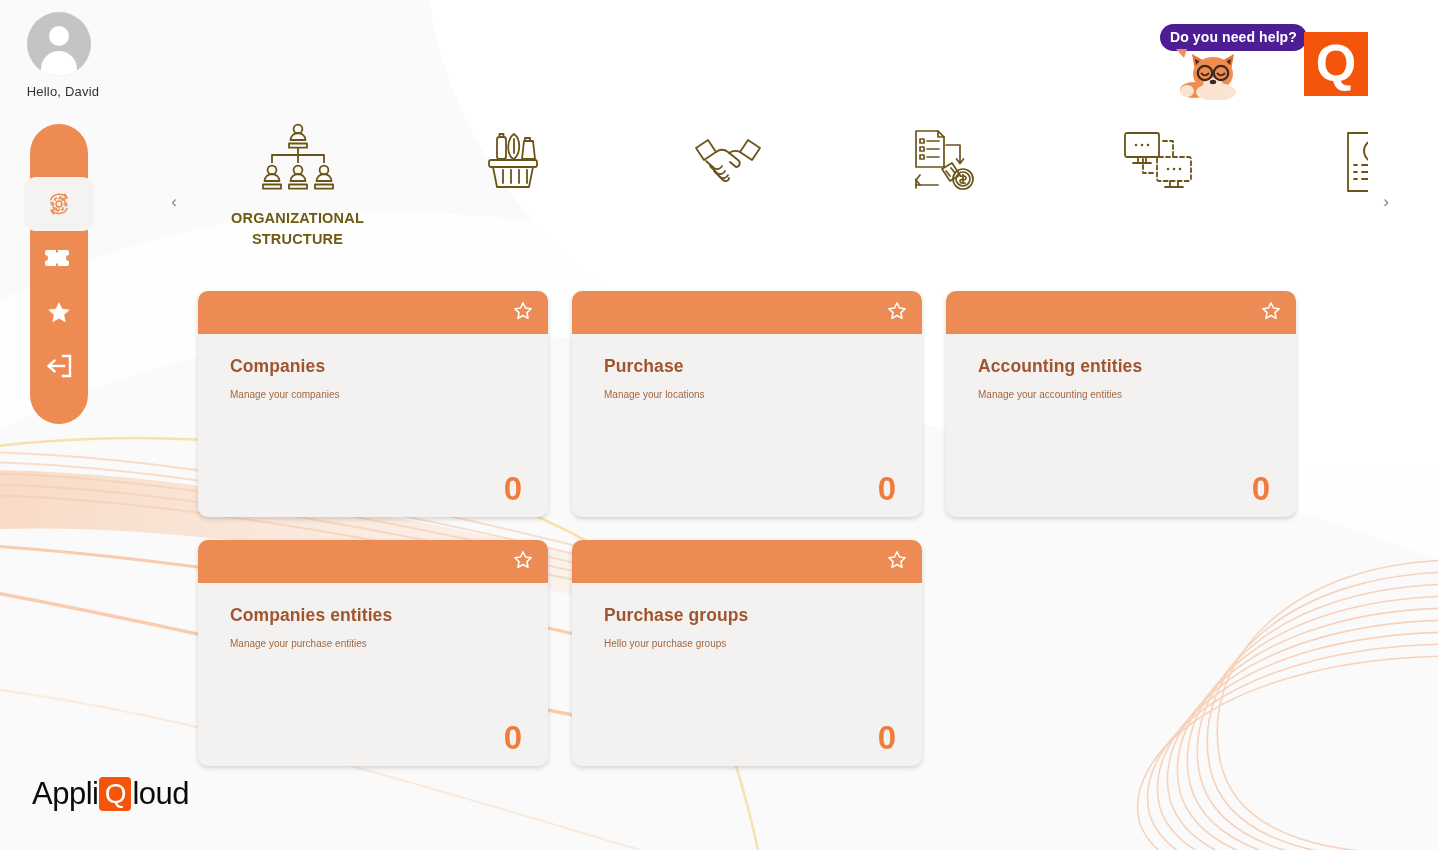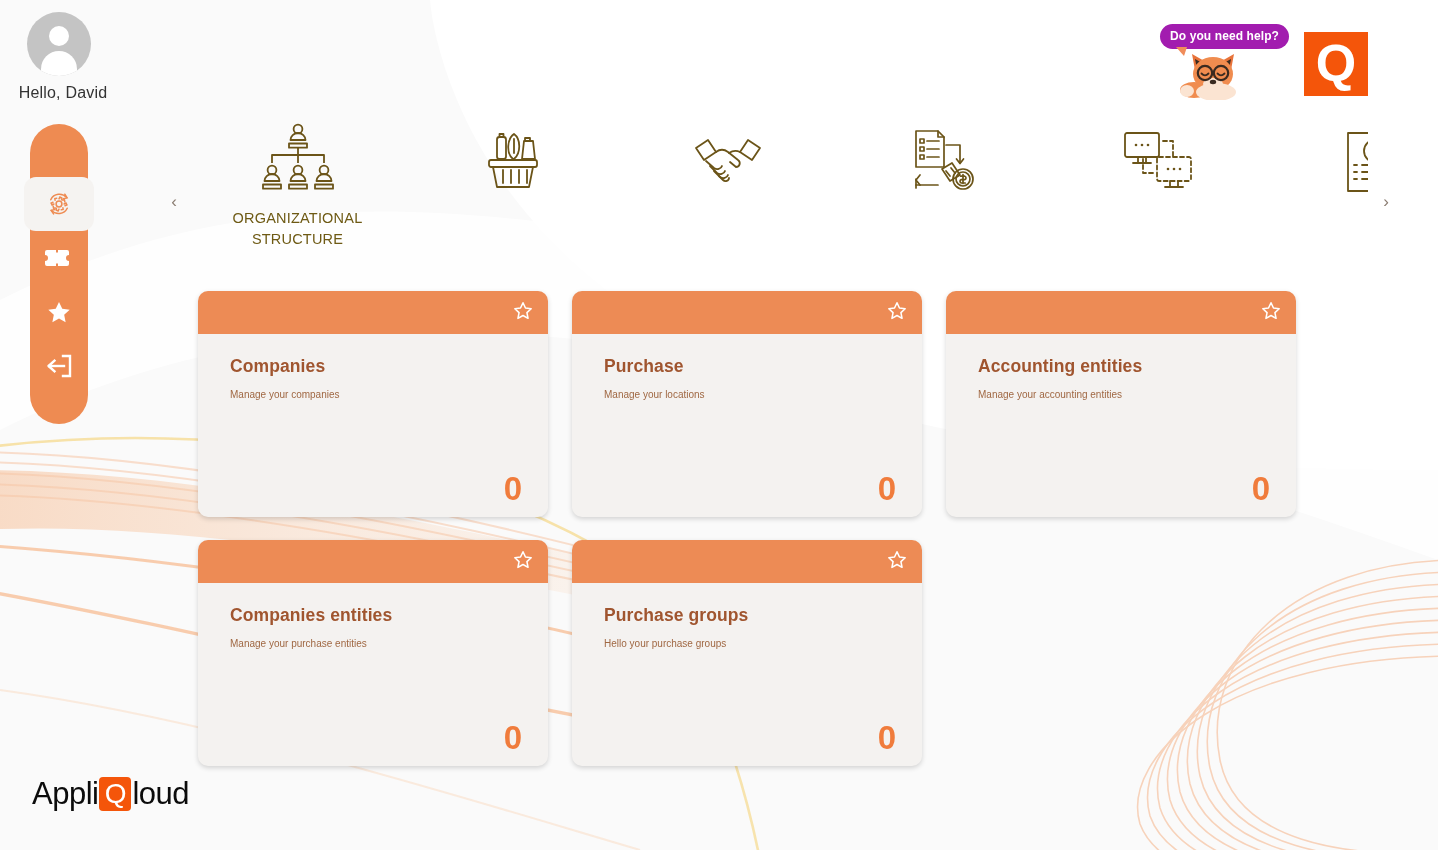--- a/index.html
+++ b/index.html
@@ -48,21 +48,21 @@
   }
   .avatar .body {
     position: absolute;
     width: 36px; height: 26px;
     border-radius: 18px 18px 0 0;
     background: #fff;
     left: 14px; top: 39px;
   }
   .hello {
     margin-top: 8px;
-    font-size: 16px;
+    font-size: 13px;
     color: #333;
     letter-spacing: .2px;
     white-space: nowrap;
     margin-left: 8px;
   }
   
   .rail {
     position: absolute;
     left: 30px; top: 124px;
     width: 58px; height: 300px;
@@ -96,23 +96,23 @@
   
   .helper {
     position: absolute;
     right: 170px; top: 18px;
     width: 130px; height: 80px;
     z-index: 7;
   }
   .bubble {
     position: absolute;
     left: 22px; top: 6px;
-    background: #a21caf;
+    background: #4c1d95;
     color: #fff;
-    font-size: 12px;
+    font-size: 14px;
     padding: 5px 10px 6px 10px;
     border-radius: 14px;
     white-space: nowrap;
     font-weight: bold;
     letter-spacing: .1px;
   }
   .bubble::after {
     content: "";
     position: absolute;
     left: 16px; bottom: -7px;
@@ -158,20 +158,21 @@
     user-select: none;
   }
   .car-arrow.left { left: 12px; }
   .car-arrow.right { right: 10px; }
   .car-track {
     position: absolute;
     left: 40px; right: 40px; top: 0; bottom: 0;
     display: flex;
     align-items: flex-start;
     overflow: hidden;
+    font-weight: bold;
   }
   .car-item {
     flex: 0 0 215px;
     display: flex;
     flex-direction: column;
     align-items: center;
     padding-top: 10px;
     cursor: pointer;
   }
   .car-ico { height: 80px; display:flex; align-items:center; justify-content:center; }

